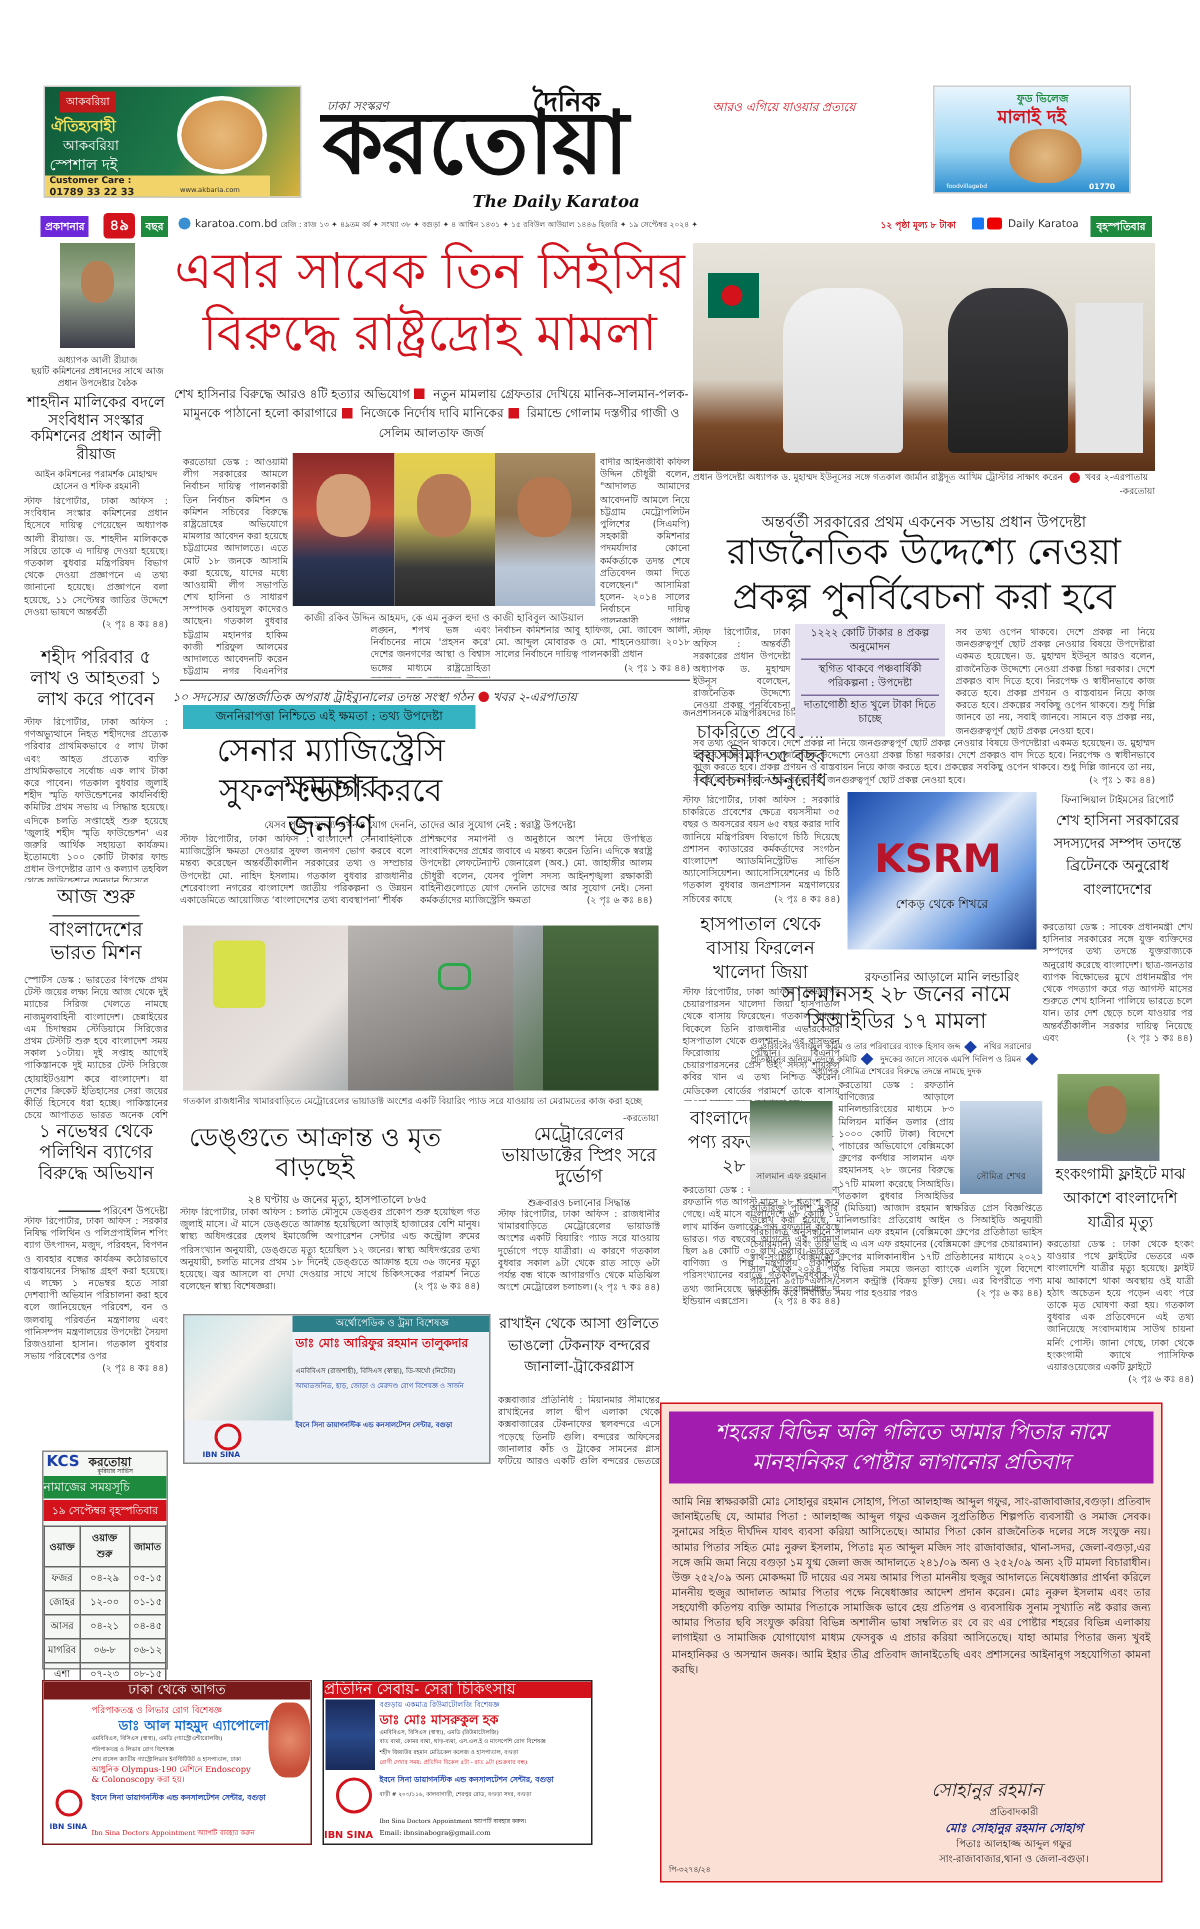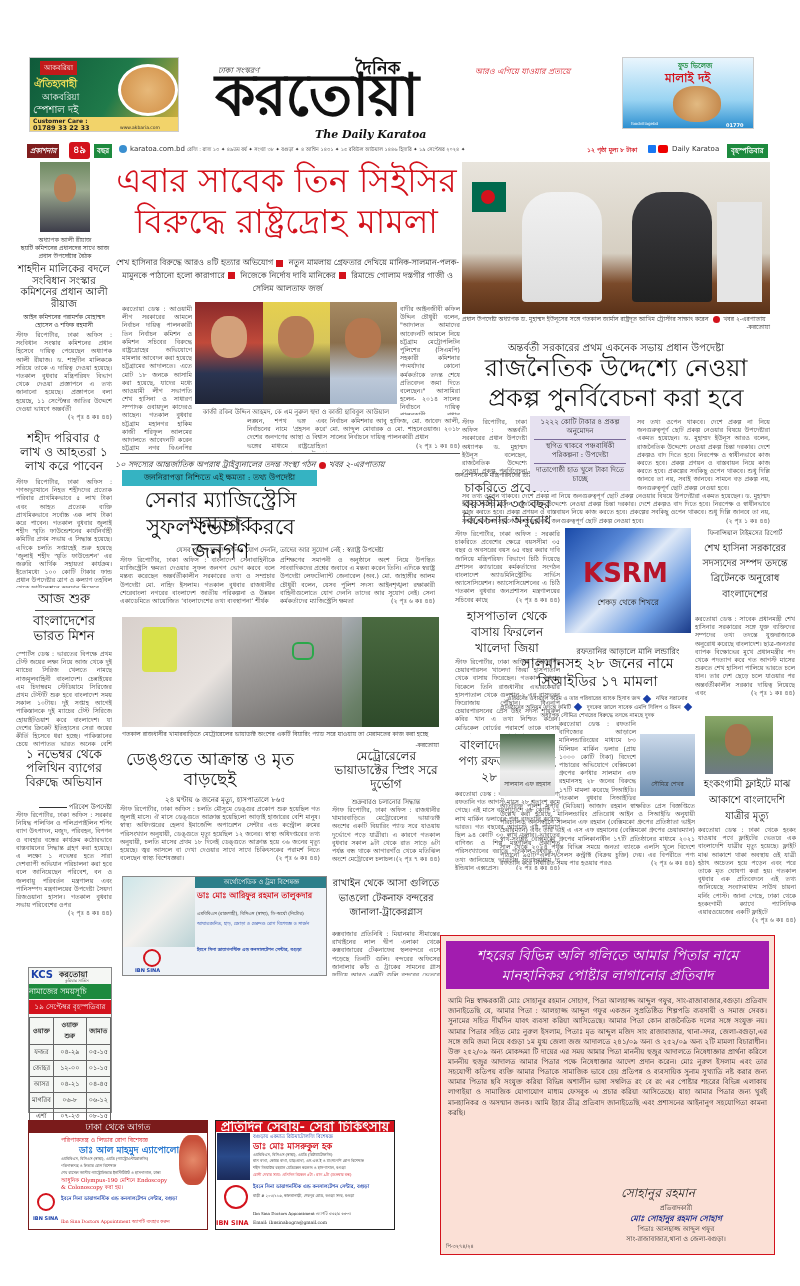--- a/index.html
+++ b/index.html
@@ -15,21 +15,21 @@
   .bullet { display: inline-block; width: 7px; height: 7px; background: #d3121c; margin: 0 3px; vertical-align: middle; }
   .dot { display: inline-block; width: 7px; height: 7px; border-radius: 50%; background: #d3121c; margin: 0 3px; vertical-align: middle; }
   .diam { display: inline-block; width: 6px; height: 6px; background: #1a3fa8; transform: rotate(45deg); margin: 0 4px; vertical-align: middle; }
   table.namaz { border-collapse: collapse; width: 100%; font-size: 6.5px; font-family: "DejaVu Sans", sans-serif; }
   table.namaz td { border: 1px solid #666; padding: 2px 2px; text-align: center; }
   table.namaz tr:first-child td { font-weight: bold; }
 </style>
 </head>
 <body>
 
-<div class="abs" style="left:29px;top:57px;width:150px;height:75px;background:linear-gradient(120deg,#0f5a3a 0%,#1f7a4a 55%,#d9b23c 100%);border:1px solid #ccc;overflow:hidden;padding-left:25px;">
+<div class="abs" style="left:29px;top:57px;width:172px;height:75px;background:linear-gradient(120deg,#0f5a3a 0%,#1f7a4a 55%,#d9b23c 100%);border:1px solid #ccc;overflow:hidden;padding-left:25px;">
   <div class="abs" style="left:10px;top:3px;background:#c21a1a;color:#fff;font-size:7px;padding:1px 4px;">আকবরিয়া</div>
   <div class="abs" style="left:4px;top:18px;color:#f6e25a;font-size:10px;font-weight:bold;">ঐতিহ্যবাহী</div>
   <div class="abs" style="left:12px;top:32px;color:#fff;font-size:9px;">আকবরিয়া</div>
   <div class="abs" style="left:3px;top:44px;color:#fff;font-size:10px;font-weight:normal;">স্পেশাল দই</div>
   <div class="abs" style="left:88px;top:6px;width:60px;height:52px;border-radius:50%;background:radial-gradient(circle,#e7b97a 0%,#d79a54 70%,#b97a36 100%);border:3px solid #fff;"></div>
   <div class="abs" style="left:0;top:59px;width:150px;height:16px;background:#f2d36a;"></div>
   <div class="abs" style="left:3px;top:59px;font-size:6px;font-weight:bold;color:#222;font-family:'DejaVu Sans',sans-serif;">Customer Care :</div>
   <div class="abs" style="left:3px;top:66px;font-size:6.5px;font-weight:bold;color:#222;font-family:'DejaVu Sans',sans-serif;">01789 33 22 33</div>
   <div class="abs" style="left:90px;top:67px;font-size:4.5px;color:#333;font-family:'DejaVu Sans',sans-serif;">www.akbaria.com</div>
 </div>
@@ -42,21 +42,21 @@
 
 <div class="abs" style="left:622px;top:57px;width:132px;height:72px;background:linear-gradient(180deg,#e9f5fd 0%,#9ad4f2 60%,#2d8fd0 100%);border:1px solid #ccc;overflow:hidden;">
   <div class="abs" style="left:55px;top:2px;color:#1d8a3e;font-size:7px;font-weight:bold;">ফুড ভিলেজ</div>
   <div class="abs red" style="left:42px;top:11px;font-size:12px;font-weight:bold;">মালাই দই</div>
   <div class="abs" style="left:50px;top:28px;width:48px;height:36px;border-radius:45%;background:radial-gradient(circle,#e2ba82 0%,#c58a4e 80%);"></div>
   <div class="abs" style="left:8px;top:63px;font-size:4px;color:#fff;font-family:'DejaVu Sans',sans-serif;">foodvillagebd</div>
   <div class="abs" style="left:103px;top:64px;font-size:5px;color:#fff;font-weight:bold;font-family:'DejaVu Sans',sans-serif;">01770 700 400</div>
 </div>
 
 <div class="abs" style="left:27px;top:143px;width:746px;height:15px;font-family:'DejaVu Sans',sans-serif;">
-  <span class="abs" style="left:0;top:1px;background:#7f1d1d;color:#fff;font-size:7px;padding:1px 3px;font-weight:bold;font-style:italic;">প্রকাশনার</span>
+  <span class="abs" style="left:0;top:1px;background:#6d28d9;color:#fff;font-size:7px;padding:1px 3px;font-weight:bold;">প্রকাশনার</span>
   <span class="abs" style="left:42px;top:-1px;background:#d3121c;color:#fff;font-size:10px;padding:0 4px;border-radius:3px;font-weight:bold;">৪৯</span>
   <span class="abs" style="left:67px;top:1px;background:#1d8a3e;color:#fff;font-size:7px;padding:1px 3px;font-weight:bold;">বছর</span>
   <span class="abs" style="left:92px;top:2px;width:8px;height:8px;border-radius:50%;background:#3a8fd0;"></span>
   <span class="abs" style="left:103px;top:2px;font-size:7px;color:#333;">karatoa.com.bd</span>
   <span class="abs" style="left:160px;top:3px;font-size:5px;color:#333;white-space:nowrap;">রেজি : রাজ ১৩ ✦ ৪৯তম বর্ষ ✦ সংখ্যা ৩৮ ✦ বগুড়া ✦ ৪ আশ্বিন ১৪৩১ ✦ ১৫ রবিউল আউয়াল ১৪৪৬ হিজরি ✦ ১৯ সেপ্টেম্বর ২০২৪ ✦</span>
   <span class="abs red" style="left:560px;top:2px;font-size:6px;font-weight:bold;white-space:nowrap;">১২ পৃষ্ঠা মূল্য ৮ টাকা</span>
   <span class="abs" style="left:621px;top:2px;width:8px;height:8px;background:#1877f2;border-radius:1px;"></span>
   <span class="abs" style="left:631px;top:2px;width:10px;height:8px;background:#e00;border-radius:2px;"></span>
   <span class="abs" style="left:645px;top:2px;font-size:7px;color:#333;">Daily Karatoa</span>
   <span class="abs" style="left:700px;top:1px;background:#1d8a3e;color:#fff;font-size:7px;padding:1px 4px;font-weight:bold;">বৃহস্পতিবার</span>
@@ -342,21 +342,21 @@
   <div class="abs" style="left:32px;top:49px;width:140px;font-size:3.8px;">শেখ রাসেল জাতীয় গ্যাস্ট্রোলিভার ইনস্টিটিউট ও হাসপাতাল, ঢাকা</div>
   <div class="abs red" style="left:32px;top:56px;width:110px;font-size:5.5px;line-height:1.2;">আধুনিক Olympus-190 মেশিনে Endoscopy &amp; Colonoscopy করা হয়।</div>
   <div class="abs" style="left:150px;top:14px;width:28px;height:50px;border-radius:40%;background:radial-gradient(circle,#e58a6a 0%,#c8503a 70%);"></div>
   <div class="abs" style="left:8px;top:72px;width:18px;height:18px;border:2px solid #d3121c;border-radius:50%;"></div>
   <div class="abs" style="left:4px;top:94px;font-size:5px;color:#1a3fa8;font-weight:bold;font-family:'DejaVu Sans',sans-serif;">IBN SINA</div>
   <div class="abs" style="left:32px;top:74px;width:145px;font-size:5px;font-weight:bold;color:#1a3fa8;">ইবনে সিনা ডায়াগনস্টিক এন্ড কনসালটেশন সেন্টার, বগুড়া</div>
   <div class="abs" style="left:32px;top:98px;width:145px;font-size:4.5px;color:#d3121c;">Ibn Sina Doctors Appointment অ্যাপটি ব্যবহার করুন</div>
 </div>
 
 <div class="abs" style="left:215px;top:1120px;width:180px;height:110px;border:1px solid #222;background:#fff;overflow:hidden;">
-  <div style="background:#d3121c;color:#fff;font-size:13px;text-align:center;height:11px;line-height:11px;font-weight:bold;">প্রতিদিন সেবায়- সেরা চিকিৎসায়</div>
+  <div style="background:#d3121c;color:#fff;font-size:10px;height:11px;line-height:11px;">প্রতিদিন সেবায়- সেরা চিকিৎসায়</div>
   <div class="abs" style="left:1px;top:12px;width:33px;height:47px;background:linear-gradient(180deg,#1a2a5a 0%,#2a4a8a 50%,#1a2a5a 100%);"></div>
   <div class="abs" style="left:37px;top:12px;font-size:5px;color:#1a3fa8;">বগুড়ায় একমাত্র রিউমাটোলজি বিশেষজ্ঞ</div>
   <div class="abs red" style="left:37px;top:19px;font-size:8.5px;font-weight:bold;">ডাঃ মোঃ মাসরুকুল হক</div>
   <div class="abs" style="left:37px;top:31px;width:140px;font-size:3.8px;">এমবিবিএস, বিসিএস (স্বাস্থ্য), এমডি (রিউমাটোলজি)</div>
   <div class="abs" style="left:37px;top:37px;width:140px;font-size:3.8px;">বাত ব্যথা, কোমর ব্যথা, ঘাড়-ব্যথা, এস.এল.ই ও মাংসপেশি রোগ বিশেষজ্ঞ</div>
   <div class="abs" style="left:37px;top:44px;width:140px;font-size:3.8px;">শহীদ জিয়াউর রহমান মেডিকেল কলেজ ও হাসপাতাল, বগুড়া</div>
   <div class="abs red" style="left:37px;top:51px;width:140px;font-size:3.8px;">রোগী দেখার সময়: প্রতিদিন বিকেল ৫টা - রাত ৯টা (শুক্রবার বন্ধ)</div>
   <div class="abs" style="left:8px;top:64px;width:24px;height:24px;border:2px solid #d3121c;border-radius:50%;"></div>
   <div class="abs" style="left:0;top:98px;font-size:6.5px;color:#d3121c;font-weight:bold;font-family:'DejaVu Sans',sans-serif;">IBN SINA</div>
   <div class="abs" style="left:37px;top:62px;width:140px;font-size:5px;font-weight:bold;color:#1a3fa8;">ইবনে সিনা ডায়াগনস্টিক এন্ড কনসালটেশন সেন্টার, বগুড়া</div>

